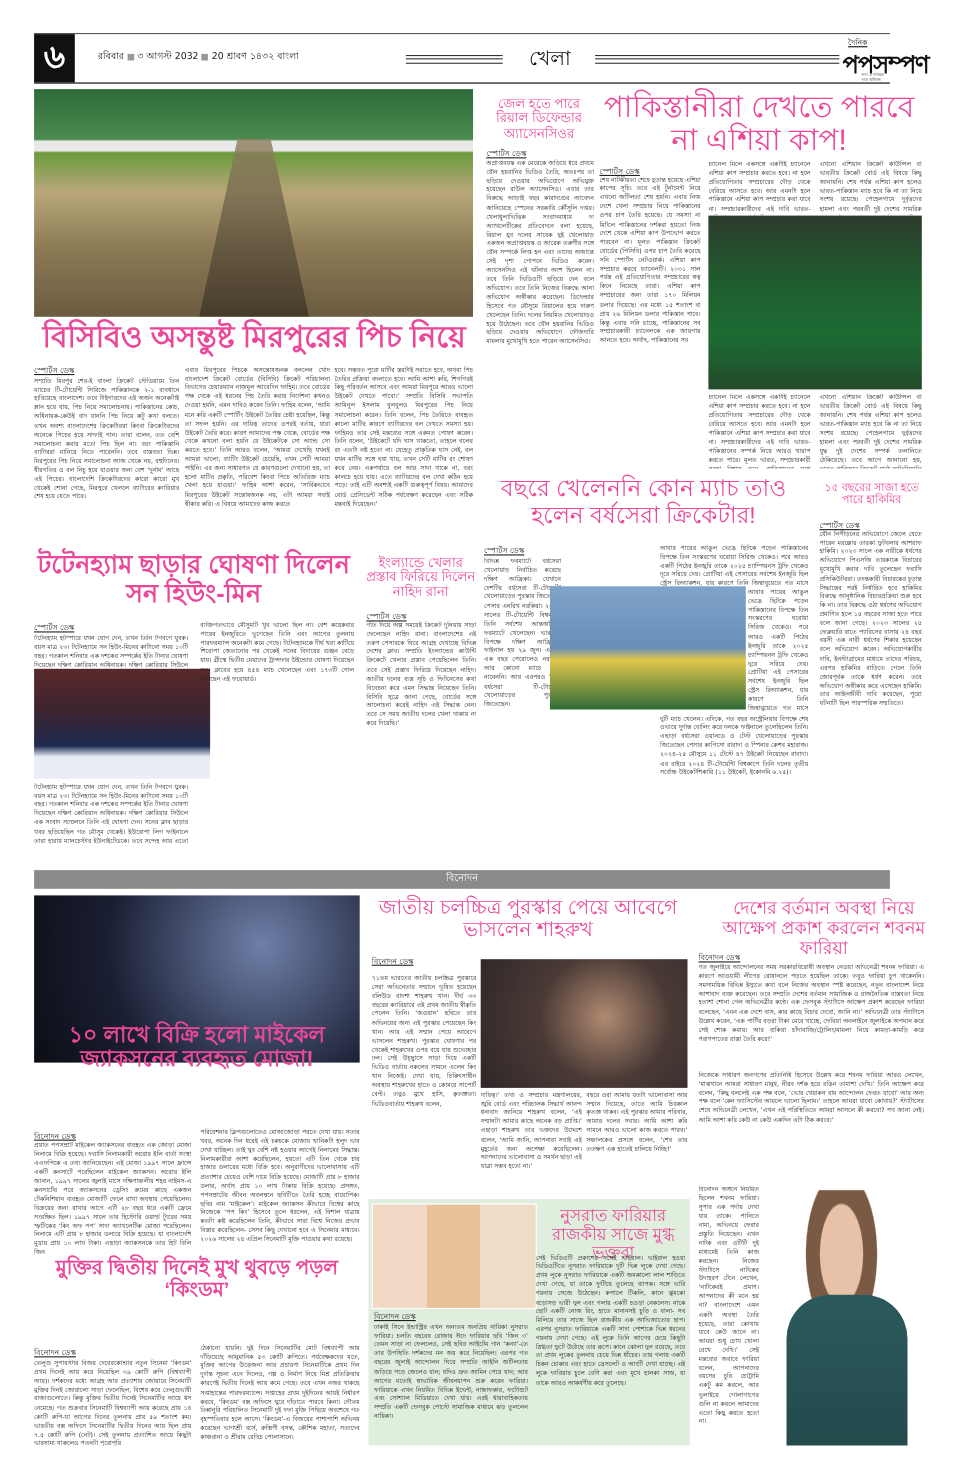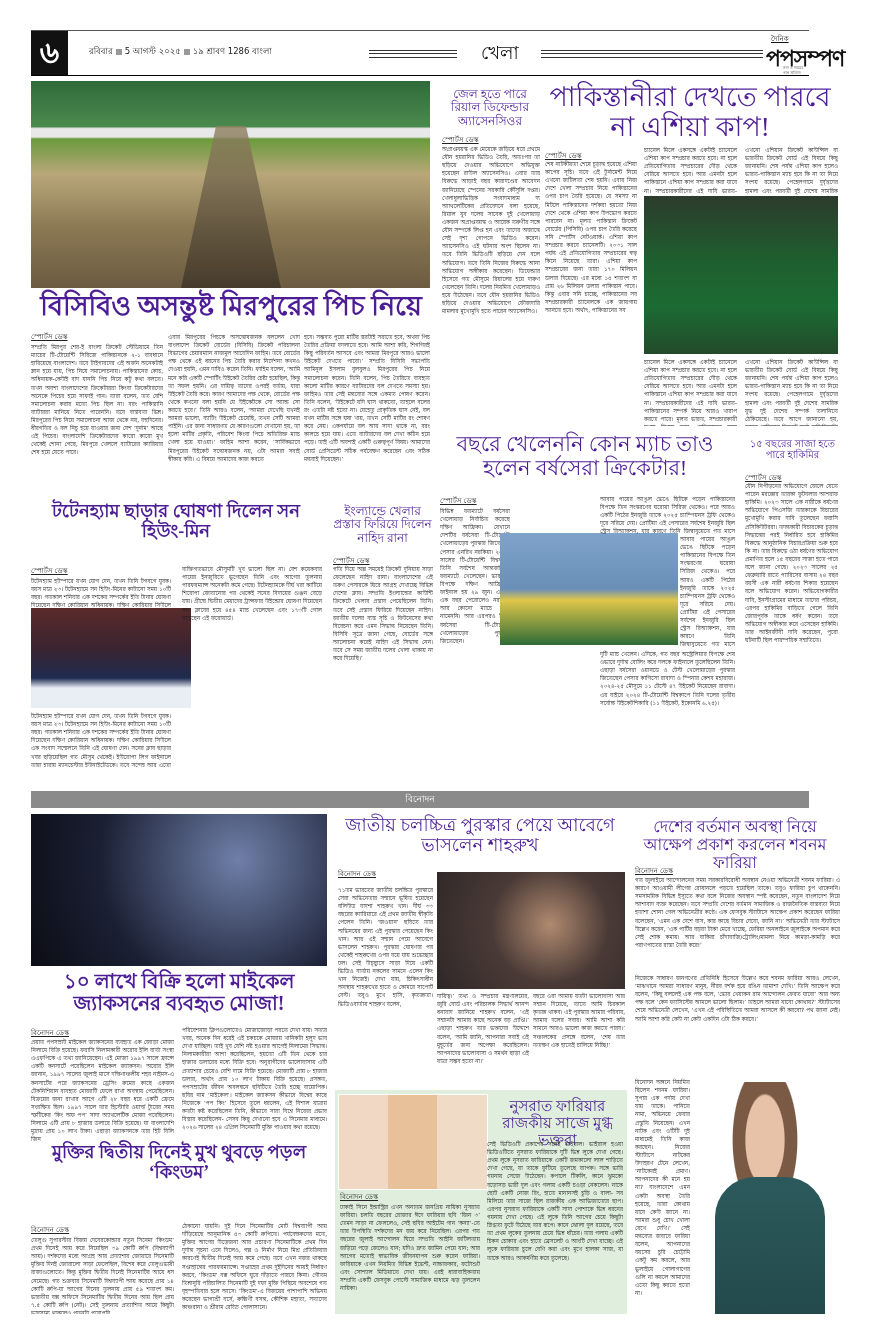--- a/index.html
+++ b/index.html
@@ -1,18 +1,18 @@
 <!DOCTYPE html>
 <html><head>
 <meta charset="utf-8">
 <style>
   html, body { margin:0; padding:0; background:#fff; }
   body { width:870px; height:1337px; position:relative; overflow:hidden; font-family:"DejaVu Sans", sans-serif; color:#111; }
   .abs { position:absolute; }
-  .hl { font-family:Liberation Serif, serif; font-weight:bold; text-align:center; color:#4c1d95; line-height:1.12; }
+  .hl { font-family:Liberation Sans, sans-serif; font-weight:bold; text-align:center; color:#ec4899; line-height:1.12; }
   .byline { font-size:7px; text-decoration:underline; color:#222; }
   .body { font-size:5.6px; line-height:1.45; color:#222; text-align:justify; overflow:hidden; }
   .photo { overflow:hidden; }
   
   #masthead { left:31px; top:30px; width:778px; height:44px; border-top:1px solid #555; border-bottom:1.5px solid #000; }
   #pageno { left:0; top:0; width:37px; height:44px; background:#111; color:#fff; font-size:30px; font-weight:bold; text-align:center; line-height:44px; }
   #dateline { left:58px; top:14px; font-size:8.5px; color:#222; white-space:nowrap; }
   .sq { display:inline-block; width:6px; height:6px; background:#999; margin:0 3px; vertical-align:middle; }
   .rules { height:6px; border-top:1px solid #333; border-bottom:1px solid #333; position:absolute; }
   .rules::after { content:""; position:absolute; left:0; right:0; top:2px; height:1px; background:#333; }
@@ -23,21 +23,21 @@
   
   #band { left:31px; top:791px; width:778px; height:17px; background:#8a8a8a; color:#fff; text-align:center; font-size:9px; line-height:17px; }
   .green { background:#dfeedd; }
 </style>
 </head>
 <body>
 
 <div id="masthead" class="abs">
   <div id="pageno" class="abs">৬</div>
   <div id="dateline" class="abs">
-    <span>রবিবার</span><span class="sq"></span><span>5 আগস্ট ২০২৫</span><span class="sq"></span><span>১৯ শ্রাবণ 1286 বাংলা</span>
+    <span>রবিবার</span><span class="sq"></span><span>৩ আগস্ট 2032</span><span class="sq"></span><span>20 শ্রাবণ ১৪৩২ বাংলা</span>
   </div>
   <div class="rules" style="left:338px; top:19px; width:88px;"></div>
   <div id="section" class="abs">খেলা</div>
   <div class="rules" style="left:510px; top:19px; width:222px;"></div>
   <div id="logo-top" class="abs">দৈনিক</div>
   <div id="logo" class="abs">পপসম্পণ</div>
   <div id="logo-tag" class="abs">সত্য ও ন্যায়ের পথে অবিচল</div>
 </div>
 
 <div class="abs photo" style="left:31px; top:81px; width:399px; height:207px; background:linear-gradient(180deg,#2f6b3a 0%,#4b8a4e 22%,#e8e8e8 23%,#e8e8e8 27%,#6a9b3c 28%,#b9a77a 45%,#8c7a55 70%,#6b5b40 100%);">
@@ -68,52 +68,52 @@
 <div class="abs body" style="left:440px; top:507px; width:70px; height:255px;">বিভিন্ন ফরম্যাটে বর্ষসেরা খেলোয়াড় নির্বাচিত করেছে দক্ষিণ আফ্রিকা। যেখানে দেশটির বর্ষসেরা টি-টোয়েন্টি খেলোয়াড়ের পুরস্কার জিতেছেন পেসার এনরিখ নরকিয়া। ২০২৪ সালের টি-টোয়েন্টি বিশ্বকাপে তিনি সর্বশেষ আন্তর্জাতিক ফরম্যাটে খেলেছেন। ভারতের বিপক্ষে দক্ষিণ আফ্রিকার ফাইনাল হয় ২৯ জুন। এরপর এক বছর পেরোলেও নরকিয়া আর কোনো ম্যাচে মাঠে নামেননি। আর এরপরও তিনি বর্ষসেরা টি-টোয়েন্টি খেলোয়াড়ের পুরস্কার জিতেছেন।</div>
 <div class="abs photo" style="left:500px; top:533px; width:178px; height:112px; background:linear-gradient(180deg,#7fa3c9,#6a8fb7 50%,#e0c74a 60%,#2e6b37);"></div>
 <div class="abs body" style="left:600px; top:495px; width:135px; height:40px;">আবার পায়ের আঙুল ভেঙে ছিটকে পড়েন পাকিস্তানের বিপক্ষে তিন সংস্করণের ঘরোয়া সিরিজ থেকেও। পরে আরও একটি পিঠের ইনজুরি তাকে ২০২৫ চ্যাম্পিয়নস ট্রফি থেকেও দূরে সরিয়ে দেয়। প্রোটিয়া এই পেসারের সর্বশেষ ইনজুরি ছিল স্ট্রেস রিঅ্যাকশন, যার কারণে তিনি জিম্বাবুয়েতে গত মাসে অনুষ্ঠিত ত্রিদেশীয় সিরিজ (যেটি জিতেছে নিউজিল্যান্ড) থেকে বাদ পড়েন। চলতি বছর নরকিয়ার একমাত্র প্রতিযোগিতামূলক অংশগ্রহণ ছিল ২০২৫ এসএ২০-তে, যেখানে তিনি প্রিটোরিয়া ক্যাপিটালসের হয়ে দুটি ম্যাচ খেলেন।</div>
 <div class="abs body" style="left:680px; top:535px; width:55px; height:112px;">আবার পায়ের আঙুল ভেঙে ছিটকে পড়েন পাকিস্তানের বিপক্ষে তিন সংস্করণের ঘরোয়া সিরিজ থেকেও। পরে আরও একটি পিঠের ইনজুরি তাকে ২০২৫ চ্যাম্পিয়নস ট্রফি থেকেও দূরে সরিয়ে দেয়। প্রোটিয়া এই পেসারের সর্বশেষ ইনজুরি ছিল স্ট্রেস রিঅ্যাকশন, যার কারণে তিনি জিম্বাবুয়েতে গত মাসে অনুষ্ঠিত ত্রিদেশীয় সিরিজ (যেটি জিতেছে নিউজিল্যান্ড) থেকে বাদ পড়েন। চলতি বছর নরকিয়ার একমাত্র প্রতিযোগিতামূলক অংশগ্রহণ ছিল ২০২৫ এসএ২০-তে, যেখানে তিনি প্রিটোরিয়া ক্যাপিটালসের হয়ে দুটি ম্যাচ খেলেন।</div>
 <div class="abs body" style="left:600px; top:650px; width:135px; height:112px;">দুটি ম্যাচ খেলেন। এদিকে, গত বছর অস্ট্রেলিয়ার বিপক্ষে শেষ ওভারে দুর্দান্ত বোলিং করে দলকে ফাইনালে তুলেছিলেন তিনি। এছাড়া বর্ষসেরা ওয়ানডে ও টেস্ট খেলোয়াড়ের পুরস্কার জিতেছেন পেসার কাগিসো রাবাদা ও স্পিনার কেশব মহারাজ। ২০২৪-২৫ মৌসুমে ১১ টেস্টে ৪৭ উইকেট নিয়েছেন রাবাদা। এর বাইরে ২০২৪ টি-টোয়েন্টি বিশ্বকাপে তিনি দলের তৃতীয় সর্বোচ্চ উইকেটশিকারি (১১ উইকেট, ইকোনমি ৬.২৫)।</div>
 
 <div class="abs hl" style="left:745px; top:438px; width:95px; font-size:10px; font-weight:normal;">১৫ বছরের সাজা হতে পারে হাকিমির</div>
 <div class="abs byline" style="left:745px; top:472px;">স্পোর্টস ডেস্ক</div>
 <div class="abs body" style="left:745px; top:482px; width:93px; height:280px;">যৌন নিপীড়নের অভিযোগে জেলে যেতে পারেন মরক্কোর তারকা ফুটবলার আশরাফ হাকিমি। ২০২৩ সালে এক নারীকে ধর্ষণের অভিযোগে পিএসজি তারকাকে বিচারের মুখোমুখি করার দাবি তুলেছেন ফরাসি প্রসিকিউটররা। তদন্তকারী বিচারকের চূড়ান্ত সিদ্ধান্তের পরই নির্ধারিত হবে হাকিমির বিরুদ্ধে আনুষ্ঠানিক বিচারপ্রক্রিয়া শুরু হবে কি না। তার বিরুদ্ধে ওঠা ধর্ষণের অভিযোগ প্রমাণিত হলে ১৫ বছরের সাজা হতে পারে বলে জানা গেছে। ২০২৩ সালের ২৫ ফেব্রুয়ারি রাতে প্যারিসের বাসায় ২৪ বছর বয়সী এক নারী ধর্ষণের শিকার হয়েছেন বলে অভিযোগ করেন। অভিযোগকারীর দাবি, ইনস্টাগ্রামের মাধ্যমে তাদের পরিচয়, এরপর হাকিমির বাড়িতে গেলে তিনি জোরপূর্বক তাকে ধর্ষণ করেন। তবে অভিযোগ অস্বীকার করে এসেছেন হাকিমি। তার আইনজীবী দাবি করেছেন, পুরো ঘটনাটি ছিল পারস্পরিক সম্মতিতে।</div>
 
-<div class="abs hl" style="left:31px; top:501px; width:290px; font-size:18px;">টটেনহ্যাম ছাড়ার ঘোষণা দিলেন সন হিউং-মিন</div>
+<div class="abs hl" style="left:31px; top:501px; width:290px; font-size:23px;">টটেনহ্যাম ছাড়ার ঘোষণা দিলেন সন হিউং-মিন</div>
 <div class="abs byline" style="left:31px; top:565px;">স্পোর্টস ডেস্ক</div>
 <div class="abs body" style="left:31px; top:577px; width:140px; height:30px;">টটেনহ্যাম হটস্পারে যখন যোগ দেন, তখন তিনি টগবগে যুবক। বয়স মাত্র ২৩। টটেনহ্যামে সন হিউং-মিনের কাটানো সময় ১০টি বছর। গতকাল শনিবার এক দশকের সম্পর্কের ইতি টানার ঘোষণা দিয়েছেন দক্ষিণ কোরিয়ান অধিনায়ক। দক্ষিণ কোরিয়ার সিউলে এক সংবাদ সম্মেলনে তিনি এই ঘোষণা দেন। সনের ক্লাব ছাড়ার খবর ছড়িয়েছিল গত মৌসুম থেকেই। ইউরোপা লিগ ফাইনালে তারা হারায় ম্যানচেস্টার ইউনাইটেডকে। তবে সন্দেহ আর এতো দিনের জন্য শেষ হলো।</div>
 <div class="abs photo" style="left:31px; top:608px; width:160px; height:100px; background:linear-gradient(180deg,#5a2a2a,#3b2430 40%,#1e2b50 70%,#e9eef5 80%);"></div>
 <div class="abs body" style="left:31px; top:712px; width:140px; height:55px;">টটেনহ্যাম হটস্পারে যখন যোগ দেন, তখন তিনি টগবগে যুবক। বয়স মাত্র ২৩। টটেনহ্যামে সন হিউং-মিনের কাটানো সময় ১০টি বছর। গতকাল শনিবার এক দশকের সম্পর্কের ইতি টানার ঘোষণা দিয়েছেন দক্ষিণ কোরিয়ান অধিনায়ক। দক্ষিণ কোরিয়ার সিউলে এক সংবাদ সম্মেলনে তিনি এই ঘোষণা দেন। সনের ক্লাব ছাড়ার খবর ছড়িয়েছিল গত মৌসুম থেকেই। ইউরোপা লিগ ফাইনালে তারা হারায় ম্যানচেস্টার ইউনাইটেডকে। তবে সন্দেহ আর এতো দিনের জন্য শেষ হলো।</div>
 <div class="abs body" style="left:182px; top:565px; width:140px; height:200px;">ব্যক্তিগতভাবে মৌসুমটি খুব ভালো ছিল না। বেশ কয়েকবার পায়ের ইনজুরিতে ভুগেছেন তিনি এবং আগের তুলনায় পারফরম্যান্স অনেকটা কমে গেছে। টটেনহ্যামকে দীর্ঘ খরা কাটিয়ে শিরোপা জেতানোর পর থেকেই সনের বিদায়ের গুঞ্জন বেড়ে যায়। গ্রীষ্মে দ্বিতীয় মেয়াদের ট্রান্সফার উইন্ডোর ঘোষণা দিয়েছেন সন। ক্লাবের হয়ে ৪৫৪ ম্যাচ খেলেছেন এবং ১৭৩টি গোল করেছেন এই ফরোয়ার্ড।</div>
 
 <div class="abs hl" style="left:330px; top:505px; width:105px; font-size:12px; font-weight:normal;">ইংল্যান্ডে খেলার প্রস্তাব ফিরিয়ে দিলেন নাহিদ রানা</div>
 <div class="abs byline" style="left:333px; top:555px;">স্পোর্টস ডেস্ক</div>
 <div class="abs body" style="left:333px; top:565px; width:100px; height:200px;">গতি দিয়ে অল্প সময়েই ক্রিকেট দুনিয়ায় সাড়া ফেলেছেন নাহিদ রানা। বাংলাদেশের এই তরুণ পেসারকে ঘিরে আগ্রহ দেখাচ্ছে বিভিন্ন দেশের ক্লাব। সম্প্রতি ইংল্যান্ডের কাউন্টি ক্রিকেটে খেলার প্রস্তাব পেয়েছিলেন তিনি। তবে সেই প্রস্তাব ফিরিয়ে দিয়েছেন নাহিদ। জাতীয় দলের ব্যস্ত সূচি ও ফিটনেসের কথা বিবেচনা করে এমন সিদ্ধান্ত নিয়েছেন তিনি। বিসিবি সূত্রে জানা গেছে, বোর্ডের সঙ্গে আলোচনা করেই নাহিদ এই সিদ্ধান্ত নেন। তবে সে সময় জাতীয় দলের খেলা থাকায় না করে দিয়েছি।’</div>
 
 <div id="band" class="abs">বিনোদন</div>
 
 <div class="abs photo" style="left:31px; top:814px; width:296px; height:152px; background:radial-gradient(circle at 70% 30%,#6f7fa8,#1a1f33 60%,#0c0d14);"></div>
-<div class="abs hl" style="left:31px; top:970px; width:296px; font-size:20px;">১০ লাখে বিক্রি হলো মাইকেল জ্যাকসনের ব্যবহৃত মোজা!</div>
+<div class="abs hl" style="left:31px; top:930px; width:296px; font-size:20px;">১০ লাখে বিক্রি হলো মাইকেল জ্যাকসনের ব্যবহৃত মোজা!</div>
 <div class="abs byline" style="left:31px; top:1027px;">বিনোদন ডেস্ক</div>
 <div class="abs body" style="left:31px; top:1038px; width:143px; height:140px;">প্রয়াত পপসম্রাট মাইকেল জ্যাকসনের ব্যবহৃত এক জোড়া মোজা নিলামে বিক্রি হয়েছে। ফরাসি নিলামকারী অরোর ইলি বার্তা সংস্থা এএফপিকে এ তথ্য জানিয়েছেন। এই মোজা ১৯৯৭ সালে ফ্রান্সে একটি কনসার্টে পরেছিলেন মাইকেল জ্যাকসন। অরোর ইলি জানান, ১৯৯৭ সালের জুলাই মাসে দক্ষিণাঞ্চলীয় শহর নাইমস-এ কনসার্টের পরে জ্যাকসনের ড্রেসিং রুমের কাছে একজন টেকনিশিয়ান ব্যবহৃত মোজাটি ফেলে রাখা অবস্থায় পেয়েছিলেন। বিক্রয়ের জন্য রাখার আগে এটি ২৮ বছর ধরে একটি ফ্রেমে সংরক্ষিত ছিল। ১৯৯৭ সালে তার হিস্টোরি ওয়ার্ল্ড ট্যুরের সময় স্ফটিকের ‘কিং অফ পপ’ সাদা অ্যাথলেটিক মোজা পরেছিলেন। নিলামে এটি প্রায় ৮ হাজার ডলারে বিক্রি হয়েছে। যা বাংলাদেশি মুদ্রায় প্রায় ১০ লাখ টাকা। এছাড়া জ্যাকসনকে তার হিট বিলি জিন</div>
 <div class="abs body" style="left:182px; top:1026px; width:145px; height:152px;">পরিবেশনার ক্লিপগুলোতেও মোজাজোড়া পরতে দেখা যায়। সত্যর খবর, অনেক দিন ধরেই এই চকচকে মোজায় খানিকটা হলুদ ভাব দেখা যাচ্ছিল। তাই খুব বেশি নষ্ট হওয়ার আগেই নিলামের সিদ্ধান্ত। নিলামকারীরা আশা করেছিলেন, হয়তো এটি তিন থেকে চার হাজার ডলারের মধ্যে বিক্রি হবে। অনুরাগীদের ভালোবাসায় এটি প্রত্যাশার চেয়েও বেশি দামে বিক্রি হয়েছে। মোজাটি প্রায় ৮ হাজার ডলার, অর্থাৎ প্রায় ১০ লাখ টাকায় বিক্রি হয়েছে। প্রসঙ্গত, পপসম্রাটের জীবন অবলম্বনে ছবিটিতে তৈরি হচ্ছে বায়োপিক। ছবির নাম ‘মাইকেল’। মাইকেল জ্যাকসন কীভাবে বিশ্বের কাছে নিজেকে ‘পপ কিং’ হিসেবে তুলে ধরলেন, এই বিশাল যাত্রায় কতটা কষ্ট করেছিলেন তিনি, কীভাবে সারা বিশ্বে নিজের প্রভাব বিস্তার করেছিলেন- সেসব কিছু দেখানো হবে এ সিনেমার মাধ্যমে। ২০২৬ সালের ২৪ এপ্রিল সিনেমাটি মুক্তি পাওয়ার কথা রয়েছে।</div>
 
 <div class="abs hl" style="left:31px; top:1142px; width:296px; font-size:18px;">মুক্তির দ্বিতীয় দিনেই মুখ থুবড়ে পড়ল ‘কিংডম’</div>
 <div class="abs byline" style="left:31px; top:1224px;">বিনোদন ডেস্ক</div>
 <div class="abs body" style="left:31px; top:1236px; width:143px; height:78px;">তেলুগু সুপারস্টার বিজয় দেবেরকোন্ডার নতুন সিনেমা ‘কিংডম’ প্রথম দিনেই আয় করে নিয়েছিল ৩৯ কোটি রুপি (বিশ্বব্যাপী আয়)। দর্শকদের মধ্যে আগ্রহ আর প্রত্যাশার জোয়ারে সিনেমাটি মুক্তির দিনই জোরালো সাড়া ফেলেছিল, বিশেষ করে তেলুগুভাষী রাজ্যগুলোতে। কিন্তু মুক্তির দ্বিতীয় দিনেই সিনেমাটির আয়ে ধস নেমেছে। গত শুক্রবার সিনেমাটি বিশ্বব্যাপী আয় করেছে প্রায় ১৪ কোটি রুপি-যা আগের দিনের তুলনায় প্রায় ৫৯ শতাংশ কম। ভারতীয় বক্স অফিসে সিনেমাটির দ্বিতীয় দিনের আয় ছিল প্রায় ৭.৫ কোটি রুপি (নেট)। সেই তুলনায় প্রত্যাশিত আয়ে কিছুটা ভারসাম্য থাকলেও পতনটা পুরোপুরি</div>
 <div class="abs body" style="left:182px; top:1222px; width:145px; height:92px;">ঠেকানো যায়নি। দুই দিনে সিনেমাটির মোট বিশ্বব্যাপী আয় দাঁড়িয়েছে আনুমানিক ৫৩ কোটি রুপিতে। পর্যবেক্ষকদের মতে, মুক্তির আগের উত্তেজনা আর প্রচারণা সিনেমাটিকে প্রথম দিন দুর্দান্ত সূচনা এনে দিলেও, গল্প ও নির্মাণ নিয়ে মিশ্র প্রতিক্রিয়ার কারণেই দ্বিতীয় দিনেই আয় কমে গেছে। তবে এখন নজর থাকছে সপ্তাহান্তের পারফরম্যান্সে। সপ্তাহের প্রথম দুইদিনের আয়ই নির্ধারণ করবে, ‘কিংডম’ বক্স অফিসে ঘুরে দাঁড়াতে পারবে কিনা। গৌতম তিন্নানুরি পরিচালিত সিনেমাটি দুই দফা মুক্তি পিছিয়ে অবশেষে গত বৃহস্পতিবার হলে আসে। ‘কিংডম’-এ বিজয়ের পাশাপাশি অভিনয় করেছেন ভাগ্যশ্রী বর্সে, রুক্মিণী বসন্ত, কৌশিক মহাতা, সত্যদেব কাঞ্চরানা ও শ্রীরাম রেড্ডি পোলাসানে।</div>
 
 <div class="abs hl" style="left:335px; top:815px; width:290px; font-size:18px; font-weight:normal;">জাতীয় চলচ্চিত্র পুরস্কার পেয়ে আবেগে ভাসলেন শাহরুখ</div>
 <div class="abs byline" style="left:338px; top:868px;">বিনোদন ডেস্ক</div>
 <div class="abs body" style="left:338px; top:886px; width:95px; height:200px;">৭১তম ভারতের জাতীয় চলচ্চিত্র পুরস্কারে সেরা অভিনেতার সম্মানে ভূষিত হয়েছেন বলিউড বাদশা শাহরুখ খান। দীর্ঘ ৩৩ বছরের ক্যারিয়ারে এই প্রথম জাতীয় স্বীকৃতি পেলেন তিনি। ‘জওয়ান’ ছবিতে তার অভিনয়ের জন্য এই পুরস্কার পেয়েছেন কিং খান। আর এই সম্মান পেয়ে আবেগে ভাসলেন শাহরুখ। পুরস্কার ঘোষণার পর থেকেই শাহরুখের ওপর বয়ে যায় শুভেচ্ছার ঢল। সেই উচ্ছ্বাসে সাড়া দিয়ে একটি ভিডিও বার্তায় নকলের সামনে এলেন কিং খান নিজেই। দেখা যায়, চিকিৎসাধীন অবস্থায় শাহরুখের হাতে ও কোমরে সাপোর্ট বেল্ট। তবুও মুখে হাসি, কৃতজ্ঞতা। ভিডিওবার্তায় শাহরুখ বলেন,</div>
 <div class="abs photo" style="left:437px; top:872px; width:188px; height:117px; background:radial-gradient(circle at 60% 45%,#b08a70,#4a3a36 45%,#2e2728);"></div>
 <div class="abs body" style="left:437px; top:992px; width:92px; height:88px;">দায়িত্ব।’ তথ্য ও সম্প্রচার মন্ত্রণালয়ের, জুরি বোর্ড এবং পরিচালক সিদ্ধার্থ আনন্দ ধন্যবাদ জানিয়ে শাহরুখ বলেন, ‘এই সম্মানটা আমার কাছে অনেক বড় প্রাপ্তি।’ এছাড়া শাহরুখ তার ভক্তদের উদ্দেশে বলেন, ‘আমি জানি, আপনারা সবাই এই মুহূর্তের জন্য অপেক্ষা করেছিলেন। আপনাদের ভালোবাসা ও সমর্থন ছাড়া এই যাত্রা সম্ভব হতো না।’</div>
 <div class="abs body" style="left:533px; top:992px; width:92px; height:88px;">বছরে ওরা আমায় যতটা ভালোবাসা আর সম্মান দিয়েছে, তাতে আমি চিরকাল কৃতজ্ঞ থাকব। এই পুরস্কার আমার পরিবার, আমার দলের সবার। আমি আশা করি সামনে আরও ভালো কাজ করতে পারব।’ সঞ্চালকের প্রসঙ্গে বলেন, ‘শেষ তার ততক্ষণ এক হাতেই চালিয়ে নিচ্ছি!’</div>
 
-<div class="abs hl" style="left:630px; top:818px; width:210px; font-size:16px; font-weight:normal;">দেশের বর্তমান অবস্থা নিয়ে আক্ষেপ প্রকাশ করলেন শবনম ফারিয়া</div>
+<div class="abs hl" style="left:644px; top:818px; width:210px; font-size:16px; font-weight:normal;">দেশের বর্তমান অবস্থা নিয়ে আক্ষেপ প্রকাশ করলেন শবনম ফারিয়া</div>
 <div class="abs byline" style="left:635px; top:865px;">বিনোদন ডেস্ক</div>
 <div class="abs body" style="left:635px; top:876px; width:205px; height:95px;">গত জুলাইয়ে আন্দোলনের সময় সরকারবিরোধী অবস্থান নেওয়া অভিনেত্রী শবনম ফারিয়া। এ কারণে আওয়ামী লীগের রোষানলে পড়তে হয়েছিল তাকে। তবুও ফারিয়া চুপ থাকেননি। সমসাময়িক বিভিন্ন ইস্যুতে কথা বলে নিজের অবস্থান স্পষ্ট করেছেন, নতুন বাংলাদেশ নিয়ে আশাবাদ ব্যক্ত করেছেন। তবে সম্প্রতি দেশের বর্তমান সামাজিক ও রাজনৈতিক বাস্তবতা নিয়ে হতাশা শোনা গেল অভিনেত্রীর কণ্ঠে। এক ফেসবুক স্ট্যাটাসে আক্ষেপ প্রকাশ করেছেন ফারিয়া বলেছেন, ‘এমন এক দেশে বাস, কার কাছে বিচার দেবো, জানি না।’ অভিনেত্রী তার স্ট্যাটাসে উল্লেখ করেন, ‘এক পার্টির বড়রা টাকা মেরে খাচ্ছে, ফেরিয়া অনলাইনে জুলাইকে অপমান করে সেই শোক কমায়। আর বাকিরা চাঁদাবাজি/ট্রোলিং/মামলা নিয়ে কামড়া-কামড়ি করে পরাণপাতের রাস্তা তৈরি করে!’</div>
 <div class="abs body" style="left:635px; top:974px; width:205px; height:100px;">নিজেকে সাধারণ জনগণের প্রতিনিধি হিসেবে উল্লেখ করে শবনম ফারিয়া আরও লেখেন, ‘মাঝখানে আমরা সাধারণ মানুষ, নীরব দর্শক হয়ে রঙিন তামাশা দেখি।’ তিনি আক্ষেপ করে বলেন, ‘কিছু বললেই এক পক্ষ বলে, ‘ভোর খেয়াকন রাম আন্দোলন ফেরত যাবো’ আর অন্য পক্ষ বলে ‘কেন ফ্যাসিস্টের আমলে ভালো ছিলাম।’ তাহলে আমরা যাবো কোথায়?’ স্ট্যাটাসের শেষে অভিনেত্রী লেখেন, ‘এখন এই পরিস্থিতিতে আমরা আসলে কী করবো? পথ জানা নেই। আমি আশা করি কেউ না কেউ একদিন এটা ঠিক করবে।’</div>
 <div class="abs body" style="left:635px; top:1078px; width:55px; height:236px;">বিনোদন অঙ্গনে নিয়মিত ছিলেন শবনম ফারিয়া। সুপার এক পর্দায় দেখা যায় তাকে। পানিতে নামা, অভিনয়ে ফেরার প্রস্তুতি নিয়েছেন। এখন নাটক এবং ওটিটি দুই মাধ্যমেই তিনি কাজ করছেন। নিজের স্ট্যাটাসে নাটকের উদাহরণ টেনে লেখেন, ‘নাটকেরই প্রমাণ। আপনাদের কী মনে হয় না? বাংলাদেশে এমন একটা অবস্থা তৈরি হয়েছে, তারা কোথায় যাবে কেউ জানে না। আমরা শুধু চোখ খোলা রেখে দেখি।’ সেই মন্তব্যের জবাবে ফারিয়া বলেন, আপনাদের বয়সের চুরি চোট্টামি একটু কম করলে, আর ভুলাইয়ে গোলাগাগের গুলি না করলে আমাদের এতো কিছু করতে হতো না।</div>
 <div class="abs photo" style="left:690px; top:1082px; width:150px; height:232px; background:radial-gradient(ellipse at 50% 25%,#e8c2a8 0 18%,#7a5a44 19% 30%,#fff 31%),#fff;">
   <div class="abs" style="left:25px; top:95px; width:110px; height:140px; background:linear-gradient(180deg,#2c5a5c,#23494b); border-radius:40px 40px 0 0;"></div>
 </div>
 
 <div class="abs green" style="left:335px; top:1090px; width:292px; height:224px;"></div>
 <div class="abs photo" style="left:338px; top:1094px; width:148px; height:94px; background:linear-gradient(90deg,#f1d8c4 0 33%,#e8c19a 33% 66%,#f0dcc6 66%); border:1px solid #fff;"></div>

